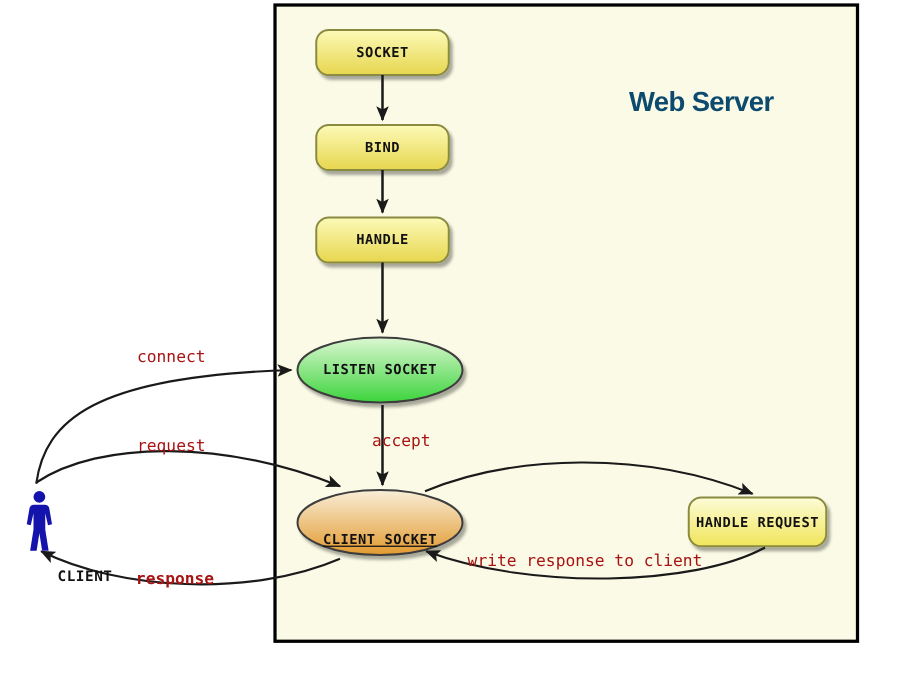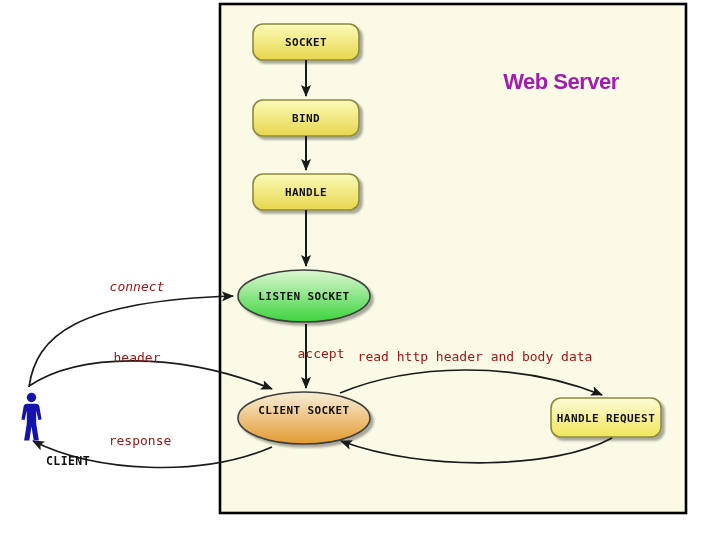--- a/index.html
+++ b/index.html
@@ -5,21 +5,21 @@
   html,body { margin:0; padding:0; background:#ffffff; }
   .stage {
     position:relative; width:724px; height:540px; background:#ffffff;
     font-family:"DejaVu Sans Mono", monospace; overflow:hidden;
   }
   .stage svg { position:absolute; left:0; top:0; }
   .lbl { position:absolute; transform:translate(-50%,-50%); white-space:nowrap;text-align:right; }
   .node-lbl  { font:bold 11px "DejaVu Sans Mono", monospace; color:#111111; letter-spacing:.4px; }
   .edge-lbl  { font:13px "DejaVu Sans Mono", monospace; color:#a81414; }
   .actor-lbl { font:bold 11.5px "DejaVu Sans Mono", monospace; color:#111111; letter-spacing:.4px; }
-  .title-lbl { font:bold 22px "Liberation Sans", sans-serif; color:#a21caf; letter-spacing:-.5px; }
+  .title-lbl { font:bold 22px "Liberation Sans", sans-serif; color:#0c4a6e; letter-spacing:-.5px; }
 </style>
 </head>
 <body>
 
 <div class="stage">
 
   <svg width="724" height="540" viewBox="0 0 724 540">
     <defs>
       <linearGradient id="gYellow" x1="0" y1="0" x2="0" y2="1">
         <stop offset="0" stop-color="#fcfab8"></stop>
@@ -84,23 +84,23 @@
                L26.8,423.6 L26.8,410.6 L24.6,420.1 L21.4,419.4 L23.6,406.6 Q24.2,403.8 27,403.8 Z"></path>
     </g>
   </svg>
 
   <div class="lbl title-lbl" style="left:561px; top:82px;">Web Server</div>
 
   <div class="lbl node-lbl" style="left:306px; top:42px;">SOCKET</div>
   <div class="lbl node-lbl" style="left:306px; top:118px;">BIND</div>
   <div class="lbl node-lbl" style="left:306px; top:192px;">HANDLE</div>
   <div class="lbl node-lbl" style="left:304px; top:296px;">LISTEN SOCKET</div>
-  <div class="lbl node-lbl" style="left:304px; top:410px;">CLIENT SOCKET</div>
+  <div class="lbl node-lbl" style="left:304px; top:432px;text-decoration:underline;">CLIENT SOCKET</div>
   <div class="lbl node-lbl" style="left:606px; top:418px;">HANDLE REQUEST</div>
 
   <div class="lbl actor-lbl" style="left:68px; top:420px;margin-top:41px;">CLIENT</div>
 
-  <div class="lbl edge-lbl" style="left:137px; top:286px;font-style:italic;">connect</div>
-  <div class="lbl edge-lbl" style="left:137px; top:357px;">header</div>
-  <div class="lbl edge-lbl" style="left:140px; top:440px;">response</div>
+  <div class="lbl edge-lbl" style="left:137px; top:286px;">connect</div>
+  <div class="lbl edge-lbl" style="left:137px; top:357px;">request</div>
+  <div class="lbl edge-lbl" style="left:140px; top:464px;font-weight:bold;">response</div>
   <div class="lbl edge-lbl" style="left:281px; top:353px;margin-left:40px;">accept</div>
-  <div class="lbl edge-lbl" style="left:475px; top:356px;">read http header and body data</div>
+  <div class="lbl edge-lbl" style="left:468px; top:449px;">write response to client</div>
 </div>
 
 </body></html>

